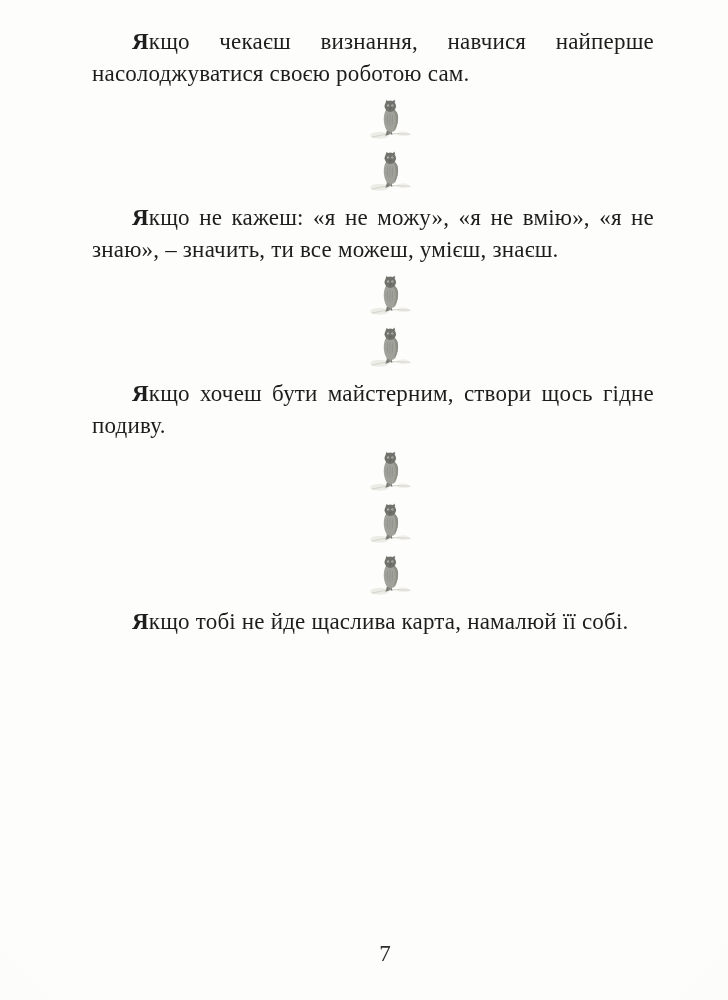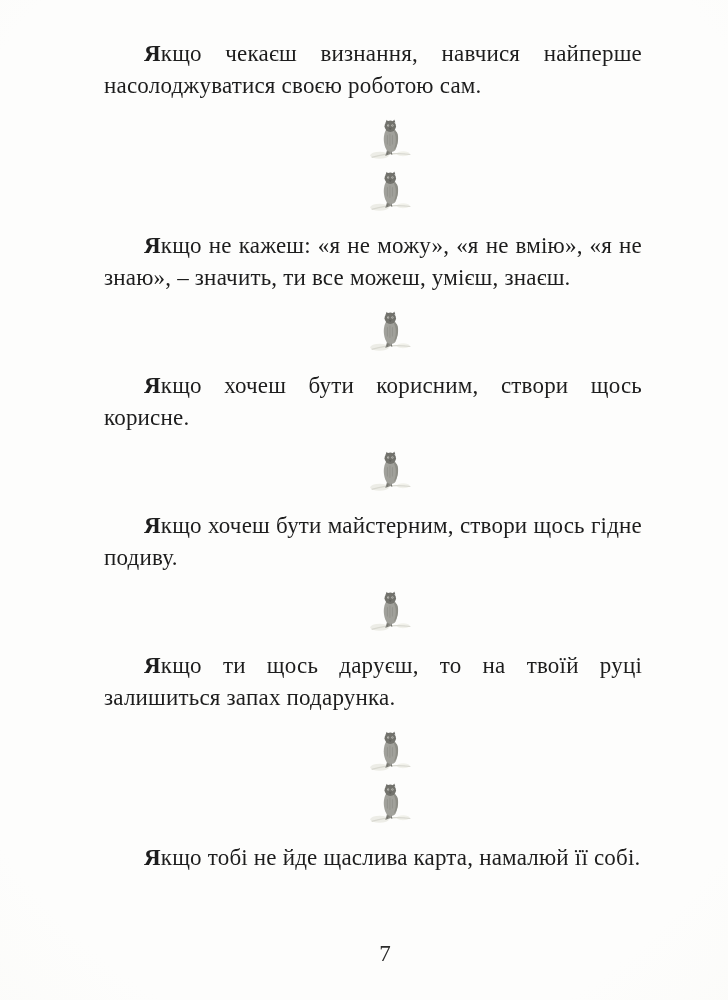--- a/index.html
+++ b/index.html
@@ -15,21 +15,21 @@
   .page {
     position: relative;
     box-sizing: border-box;
     width: 728px;
     height: 1000px;
     padding: 22px 70px 0 88px;
     background:
       radial-gradient(ellipse 120% 110% at 50% 45%, #fdfdfc 55%, #f8f8f4 88%, #f2f2ee 100%);
   }
   .aphorism {
-    margin: 16px;
+    margin: 4px;
     font-size: 23px;
     line-height: 32px;
     color: #1d1d1d;
     text-align: justify;
     text-indent: 40px;
     letter-spacing: 0.2px;
   }
   .aphorism .initial {
     font-weight: bold;
   }
@@ -135,21 +135,20 @@
       <path d="M34 5.5 L36.5 2 L38 5.8 Z" fill="#53534d"></path>
       <circle cx="28" cy="10.5" r="1.5" fill="#cfcfc7"></circle>
       <circle cx="34" cy="10.5" r="1.5" fill="#cfcfc7"></circle>
       <circle cx="28" cy="10.5" r="0.6" fill="#33332f"></circle>
       <circle cx="34" cy="10.5" r="0.6" fill="#33332f"></circle>
       <path d="M29.8 13.5 L31 16 L32.3 13.5" fill="none" stroke="#3c3c37" stroke-width="1"></path>
 
       <path d="M28 47 L26.7 51 M32 47 L33.3 51" stroke="#5b5b55" stroke-width="1.5" fill="none"></path>
     </svg>
   </div>
-<p class="aphorism" style="color: rgb(29, 29, 29);"><span class="initial">Я</span>кщо хочеш бути корисним, створи щось корисне.</p>
   <div class="divider">
     <svg width="46" height="43" viewBox="0 0 64 60" aria-hidden="true">
 
       <ellipse cx="16" cy="52" rx="13" ry="5" fill="#ebebe4"></ellipse>
       <ellipse cx="49" cy="50" rx="9" ry="3.5" fill="#efefe8"></ellipse>
       <path d="M5 55 Q30 47 59 51" stroke="#d3d3ca" fill="none" stroke-width="1.6"></path>
 
       <path d="M29 36 L24 53 L32 50 Z" fill="#77776f"></path>
 
       <path d="M26 15 C20.5 23 20.5 36 26 45 C30 48.5 36.5 48 38.5 44 C43 34 42 21 36 14 Z" fill="#92928b"></path>
@@ -191,21 +190,20 @@
       <path d="M34 5.5 L36.5 2 L38 5.8 Z" fill="#53534d"></path>
       <circle cx="28" cy="10.5" r="1.5" fill="#cfcfc7"></circle>
       <circle cx="34" cy="10.5" r="1.5" fill="#cfcfc7"></circle>
       <circle cx="28" cy="10.5" r="0.6" fill="#33332f"></circle>
       <circle cx="34" cy="10.5" r="0.6" fill="#33332f"></circle>
       <path d="M29.8 13.5 L31 16 L32.3 13.5" fill="none" stroke="#3c3c37" stroke-width="1"></path>
 
       <path d="M28 47 L26.7 51 M32 47 L33.3 51" stroke="#5b5b55" stroke-width="1.5" fill="none"></path>
     </svg>
   </div>
-<p class="aphorism" style="color: rgb(29, 29, 29);"><span class="initial">Я</span>кщо ти щось даруєш, то на твоїй руці залишиться запах подарунка.</p>
   <div class="divider">
     <svg width="46" height="43" viewBox="0 0 64 60" aria-hidden="true">
 
       <ellipse cx="16" cy="52" rx="13" ry="5" fill="#ebebe4"></ellipse>
       <ellipse cx="49" cy="50" rx="9" ry="3.5" fill="#efefe8"></ellipse>
       <path d="M5 55 Q30 47 59 51" stroke="#d3d3ca" fill="none" stroke-width="1.6"></path>
 
       <path d="M29 36 L24 53 L32 50 Z" fill="#77776f"></path>
 
       <path d="M26 15 C20.5 23 20.5 36 26 45 C30 48.5 36.5 48 38.5 44 C43 34 42 21 36 14 Z" fill="#92928b"></path>

